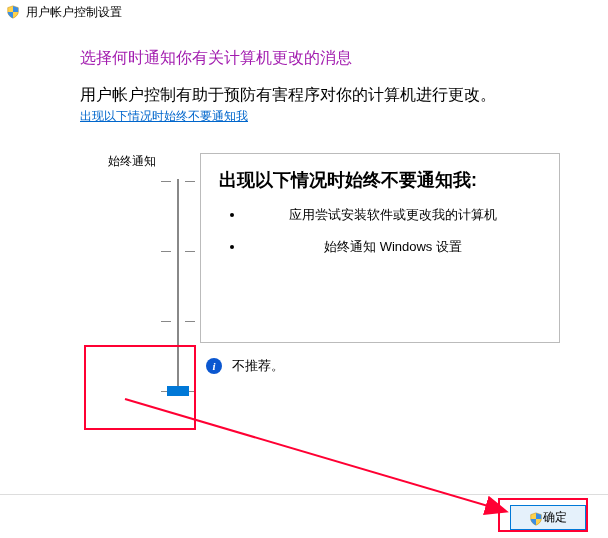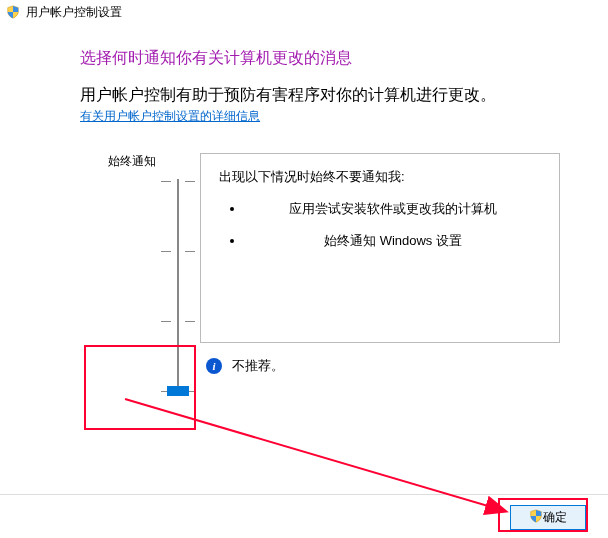--- a/index.html
+++ b/index.html
@@ -93,22 +93,22 @@
       flex: 1;
       padding-right: 16px;
     }
     .message-box {
       border: 1px solid #bbb;
       padding: 14px 18px 20px 18px;
       width: 360px;
       min-height: 190px;
     }
     .message-heading {
-      font-weight: normal;
-      font-size: 13px;
+      font-weight: bold;
+      font-size: 18px;
       margin-bottom: 14px;
     }
     .message-list {
       list-style: disc;
       padding-left: 26px;
       text-align: center;
     }
     .message-list li {
       margin-bottom: 14px;
       font-size: 13px;
@@ -135,21 +135,21 @@
       height: 1px;
       background: #ddd;
     }
     .button-bar {
       position: absolute;
       bottom: 8px;
       right: 22px;
     }
     .ok-button {
       display: inline-flex;
-      align-items: flex-start;
+      align-items: flex-end;
       gap: 0;
       border: 1px solid #0078d7;
       background: #e5f1fb;
       padding: 3px 18px;
       font-size: 12px;
       font-family: inherit;
       cursor: pointer;
     }
     .shield {
       display:inline-block;
@@ -178,21 +178,21 @@
       <path d="M8 1 L14 3 V8 L8 8 Z" fill="#3a8ee6"></path>
       <path d="M8 8 L8 15 C5 14 2 11 2 8 Z" fill="#3a8ee6"></path>
     </svg>
   </span>
   <span>用户帐户控制设置</span>
 </div>
 
 <div class="header-section">
   <div class="header-title">选择何时通知你有关计算机更改的消息</div>
   <div class="header-desc">用户帐户控制有助于预防有害程序对你的计算机进行更改。</div>
-  <a class="header-link">有关用户帐户控制设置的详细信息</a>
+  <a class="header-link">出现以下情况时始终不要通知我</a>
 </div>
 
 <div class="main-row">
   <div class="slider-col">
     <div class="slider-top-label">始终通知</div>
     <div class="slider-track-wrap">
       <div class="slider-track"></div>
       <div class="slider-tick" style="top:4px">
           <span></span>
           <span></span>

